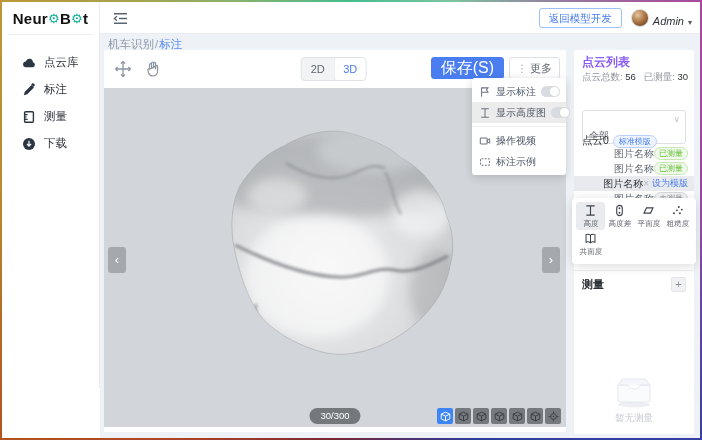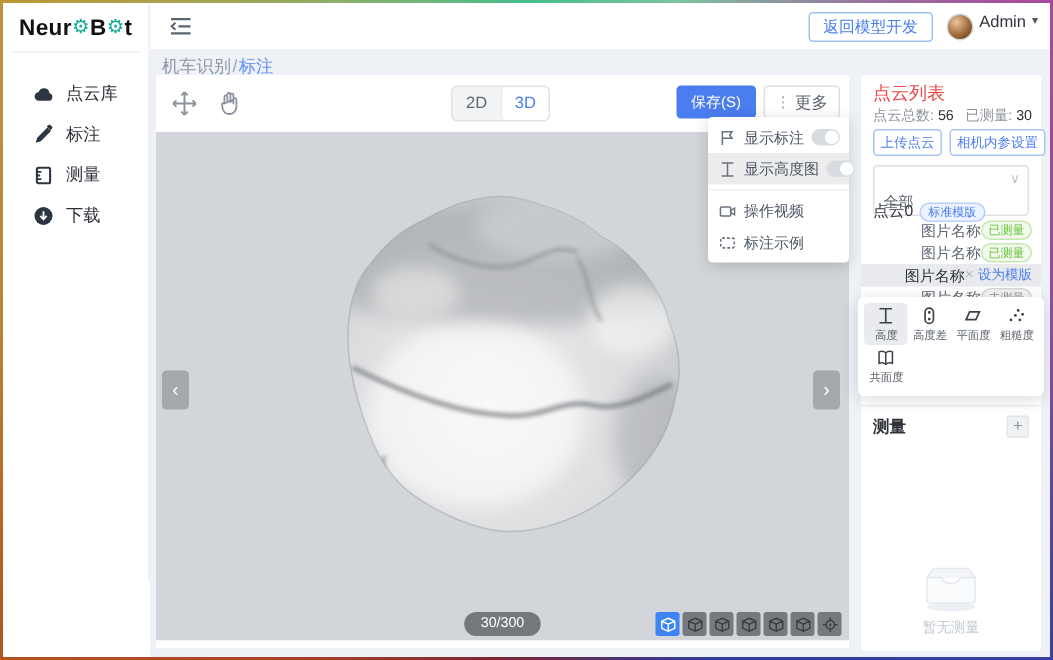--- a/index.html
+++ b/index.html
@@ -17,42 +17,42 @@
   .logo .gear { color:#13af97; font-size:13px; font-weight:bold; }
   .side-menu { margin-top:14px; }
   .side-item { display:flex; align-items:center; gap:8px; height:27px; padding-left:20px; font-size:11.5px; color:#2c3138; cursor:pointer; }
   .side-item svg { flex:0 0 auto; }
 
   
   .header { position:absolute; left:98px; top:0; width:600px; height:32px; background:#fff; border-bottom:1px solid #e9edf2; }
   .collapse { position:absolute; left:13px; top:9px; cursor:pointer; }
   .hdr-right { position:absolute; right:8px; top:0; height:32px; display:flex; align-items:center; gap:9px; }
   .back-btn { height:20px; padding:0 9px; border:1px solid #9cc0f8; border-radius:3px; background:#fff; color:#4a7df0; font-size:10.5px; line-height:18px; cursor:pointer; }
-  .admin { display:flex; align-items:flex-start; gap:4px; cursor:pointer; }
+  .admin { display:flex; align-items:flex-end; gap:4px; cursor:pointer;font-style:italic; }
   .avatar { width:18px; height:18px; border-radius:50%; background:radial-gradient(circle at 35% 30%, #e8c49a, #a06a3a 55%, #5f3a1c 95%); border:1px solid #d8d8d8; }
   .admin-name { font-size:11px; color:#30343a; }
   .admin-caret { font-size:8px; color:#555; }
 
   
   .content { position:absolute; left:98px; top:32px; width:600px; height:404px; background:#eef1f6; }
   .breadcrumb { position:absolute; left:8px; top:3px; font-size:11.5px; }
   .bc-parent { color:#8c96a8; cursor:pointer; }
   .bc-sep { color:#9aa3b2; margin:0 1px; }
   .bc-current { color:#5a8df5; cursor:pointer; }
 
   
   .main-card { position:absolute; left:4px; top:16px; width:462px; height:382px; background:#fff; border-radius:2px; }
   .canvas-toolbar { position:relative; height:38px; }
   .tb-left { position:absolute; left:10px; top:10px; display:flex; gap:12px; }
   .tb-icon { width:18px; height:18px; color:#8b939e; cursor:pointer; }
   .seg { position:absolute; left:50%; top:7px; transform:translateX(-52%); display:flex; border:1px solid #dfe3e8; border-radius:4px; background:#f2f3f5; overflow:hidden; }
   .seg-btn { width:32px; height:22px; font-size:11px; line-height:22px; text-align:center; color:#5f6670; cursor:pointer; }
   .seg-btn.active { background:#fff; color:#4a7df0; border-left:1px solid #e4e7ec; border-radius:3px; }
   .tb-right { position:absolute; right:6px; top:7px; display:flex; gap:5px; }
-  .save-btn { height:22px; padding:0 9px; background:#4a7df0; border:1px solid #4a7df0; border-radius:3px; color:#fff; font-size:10px; cursor:pointer; }
+  .save-btn { height:22px; padding:0 9px; background:#4a7df0; border:1px solid #4a7df0; border-radius:3px; color:#fff; font-size:16px; cursor:pointer; }
   .more-btn { height:22px; padding:0 7px; background:#fff; border:1px solid #dcdfe4; border-radius:3px; color:#5f6670; font-size:11px; cursor:pointer; display:flex; align-items:center; gap:3px; }
   .more-dots { color:#9aa1ab; font-size:10px; }
 
   .canvas { position:absolute; left:0; top:38px; width:462px; height:339px; background:#d2d5d9; overflow:hidden; }
   .nav-arrow { position:absolute; width:18px; height:26px; background:rgba(128,132,137,.55); border-radius:3px; color:#fff; font-size:13px; line-height:25px; text-align:center; cursor:pointer; }
   .nav-left { left:4px; top:159px; }
   .nav-right { right:6px; top:159px; }
   .pagination { position:absolute; left:50%; transform:translateX(-50%); bottom:3px; height:16px; padding:0 11px; background:rgba(90,94,99,.78); border-radius:8px; color:#fff; font-size:9.5px; line-height:16px; }
   .view-btns { position:absolute; right:5px; bottom:3px; display:flex; gap:2px; }
   .vbtn { width:16px; height:16px; border-radius:2px; background:#76797d; color:#3a3d41; display:flex; align-items:center; justify-content:center; cursor:pointer; }
@@ -64,21 +64,21 @@
   .mm-item { display:flex; align-items:center; gap:5px; height:21px; padding:0 7px; font-size:10px; color:#4b5563; cursor:pointer; }
   .mm-item.hover { background:#ececec; }
   .mm-item svg { flex:0 0 auto; color:#6b7280; }
   .mm-label { flex:1; white-space:nowrap; }
   .toggle { width:19px; height:11px; border-radius:6px; background:#d8dbdf; position:relative; flex:0 0 auto; cursor:pointer; }
   .toggle::after { content:""; position:absolute; right:1px; top:1px; width:9px; height:9px; border-radius:50%; background:#fff; }
   .mm-divider { height:1px; background:#f0f0f0; margin:3px 0; }
 
   
   .right-panel { position:absolute; left:474px; top:16px; width:120px; height:384px; background:#fff; border-radius:2px; }
-  .rp-title { position:absolute; left:8px; top:4px; font-size:12px; font-weight:normal; color:#ef4444; }
+  .rp-title { position:absolute; left:8px; top:4px; font-size:12px; font-weight:bold; color:#8b5cf6; }
   .rp-stats { position:absolute; left:8px; right:6px; top:21px; display:flex; justify-content:space-between; font-size:9.5px; color:#8d929b; white-space:nowrap; }
   .rp-stats b { color:#2f3338; font-weight:normal; }
   .rp-btns { position:absolute; left:8px; right:8px; top:36px; display:flex; gap:5px; }
   .rp-btn { height:18px; padding:0 4px; background:#fff; border:1px solid #a8c4f8; border-radius:3px; color:#4a7df0; font-size:9px; line-height:16px; white-space:nowrap; cursor:pointer; }
   .rp-select { position:absolute; left:8px; right:8px; top:60px; height:19px; border:1px solid #dcdfe6; border-radius:3px; font-size:10px; color:#5f6670; line-height:17px; padding:16px 6px; cursor:pointer; }
   .rp-select .caret { position:absolute; right:5px; top:0; color:#c0c4cc; font-size:9px; }
   .rp-group { position:absolute; left:8px; top:84px; display:flex; align-items:center; gap:4px; font-size:10.5px; color:#2f3338; }
   .tag { font-size:8px; color:#4a7df0; background:#eef4ff; border:1px solid #b9d0fa; border-radius:8px; padding:0 5px; line-height:11px; white-space:nowrap; }
   .rp-rows { position:absolute; left:0; right:0; top:96px; }
   .rp-row { display:flex; align-items:center; height:15px; padding:0 6px 0 8px; font-size:10px; color:#5f6670; cursor:pointer;text-align:right; }
@@ -305,24 +305,20 @@
         <span class="mm-label">标注示例</span>
       </div>
     </div>
 
     <div class="right-panel">
       <div class="rp-title">点云列表</div>
       <div class="rp-stats">
         <span><span>点云总数:</span> <b>56</b></span>
         <span><span>已测量:</span> <b>30</b></span>
       </div>
-      <div class="rp-btns">
-        <button class="rp-btn">上传点云</button>
-        <button class="rp-btn">相机内参设置</button>
-      </div>
       <div class="rp-select">
         <span>全部</span>
         <span class="caret">∨</span>
       </div>
       <div class="rp-group">
         <span>点云0</span>
         <span class="tag">标准模版</span>
       </div>
       <div class="rp-rows">
         <div class="rp-row">

